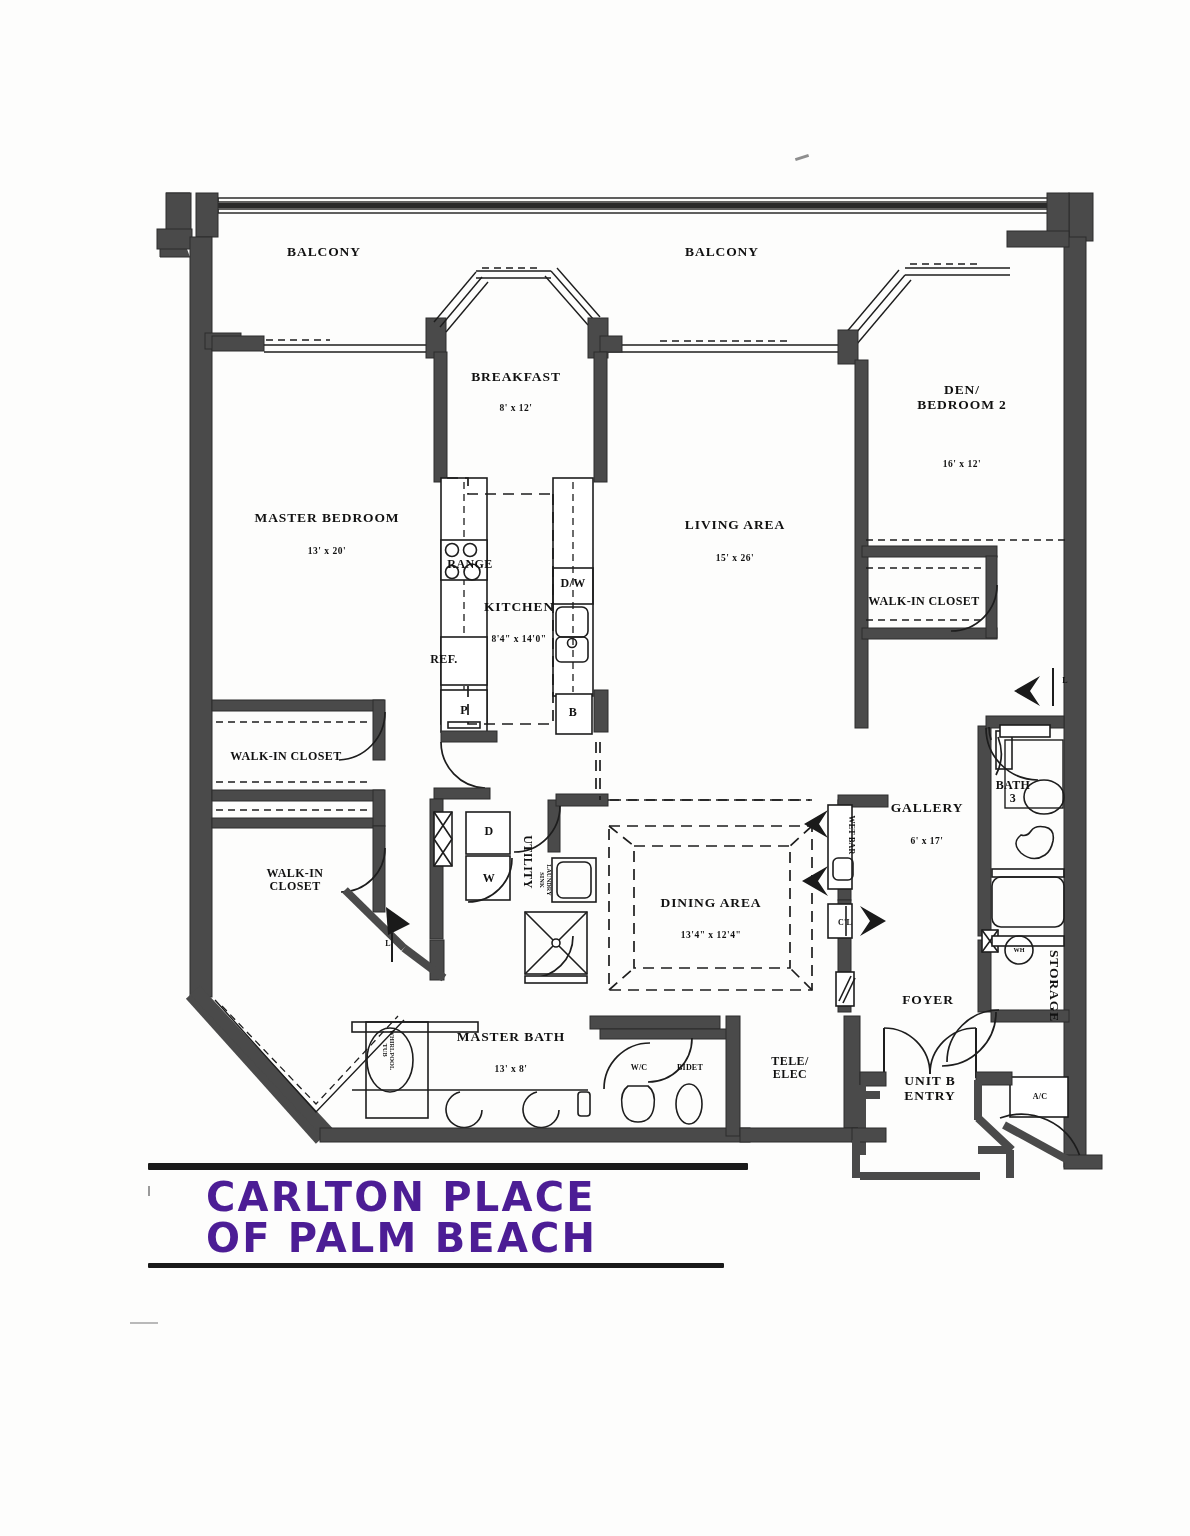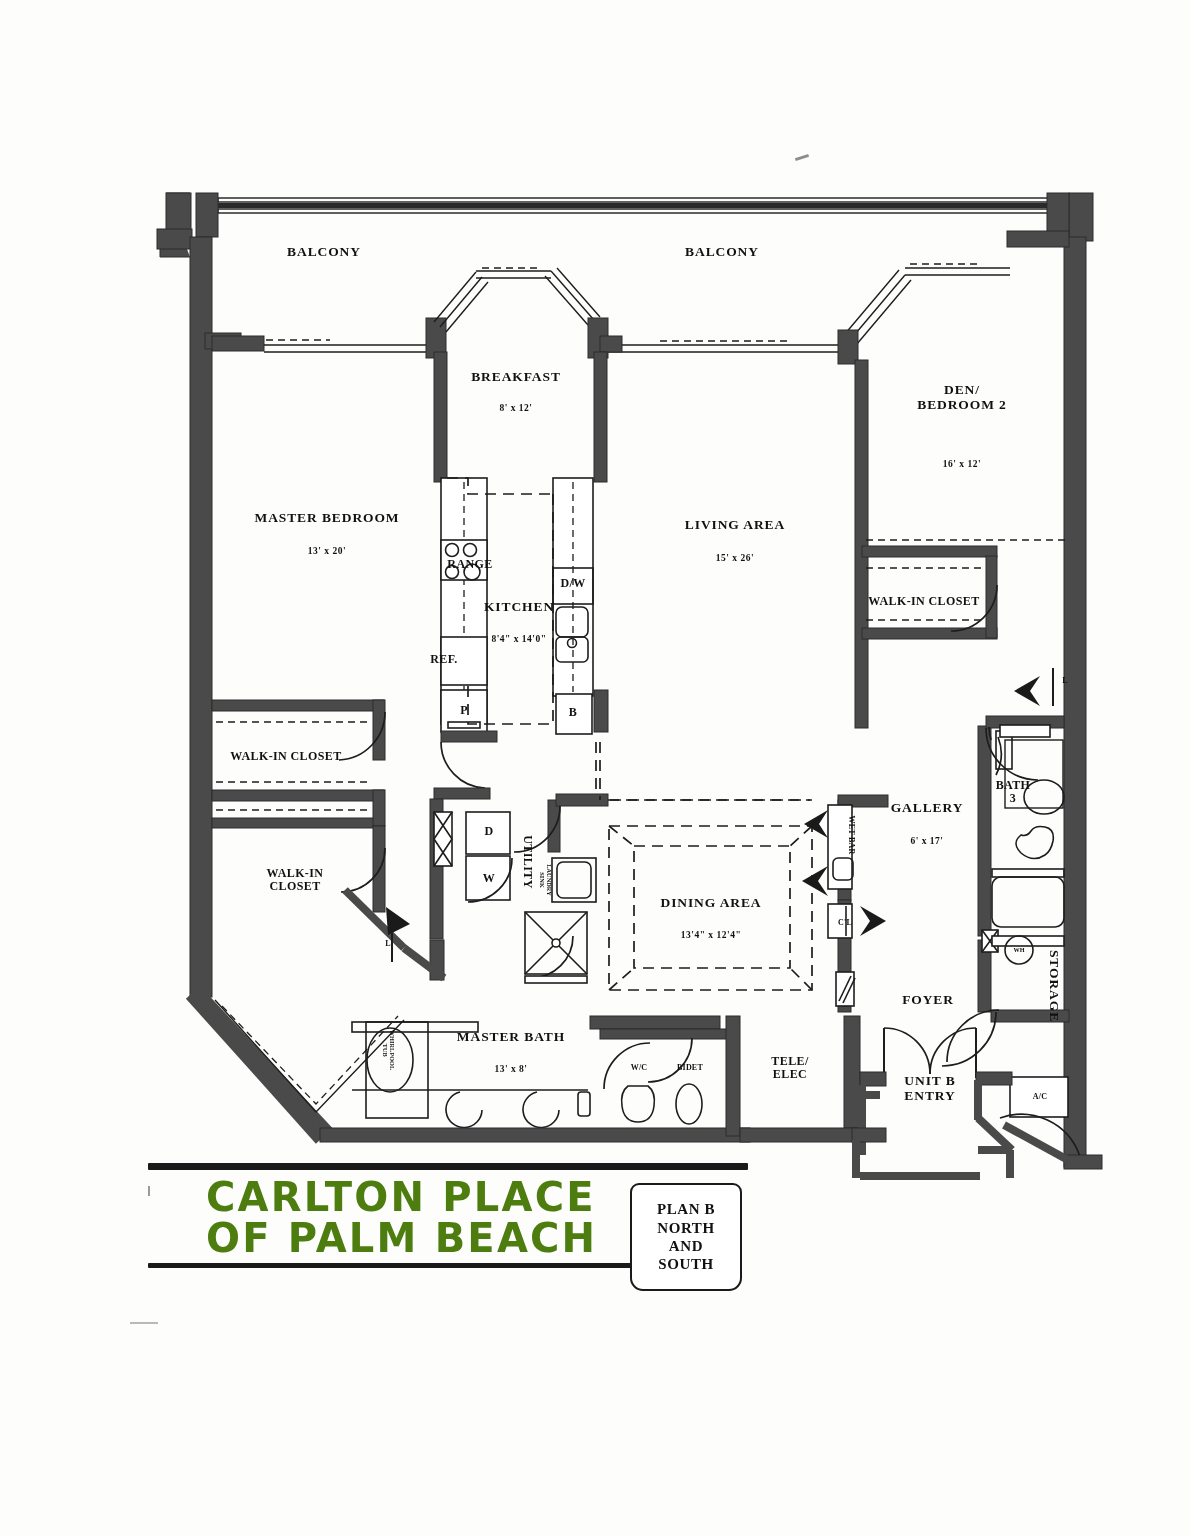--- a/index.html
+++ b/index.html
@@ -69,21 +69,21 @@
     width: 100%;
     border-radius: 1px;
   }
   .rule.thin { height: 5px; width: 96%; }
   #main-title {
     font-family: "DejaVu Sans", "Liberation Sans", sans-serif;
     font-weight: bold;
     font-size: 40px;
     line-height: 1.02;
     letter-spacing: 2.2px;
-    color: #4d7c0f;
+    color: #4c1d95;
     padding: 7px 0 4px 58px;
     white-space: pre-line;
   }
   #plan-badge {
     position: absolute;
     left: 630px;
     top: 1183px;
     width: 108px;
     height: 104px;
     border: 2.5px solid #1a1a1a;
@@ -477,24 +477,18 @@
   <div class="lbl small block" style="left:790px; top:1068px;">TELE/
 ELEC</div>
 
   <div id="title-block">
     <div class="rule"></div>
     <div id="main-title">CARLTON PLACE
 OF PALM BEACH</div>
     <div class="rule thin"></div>
   </div>
 
-  <div id="plan-badge">
-    <div class="txt">PLAN B
-NORTH
-AND
-SOUTH</div>
-  </div>
 
   <div class="speck" style="left:148px; top:1186px; width:2px; height:10px;"></div>
   <div class="speck" style="left:130px; top:1322px; width:28px; height:2px; background:#b9b9b9;"></div>
   <div class="speck" style="left:795px; top:156px; width:14px; height:3px; background:#8e8e8e; transform:rotate(-18deg);"></div>
 
 </div>
 
 </body></html>

